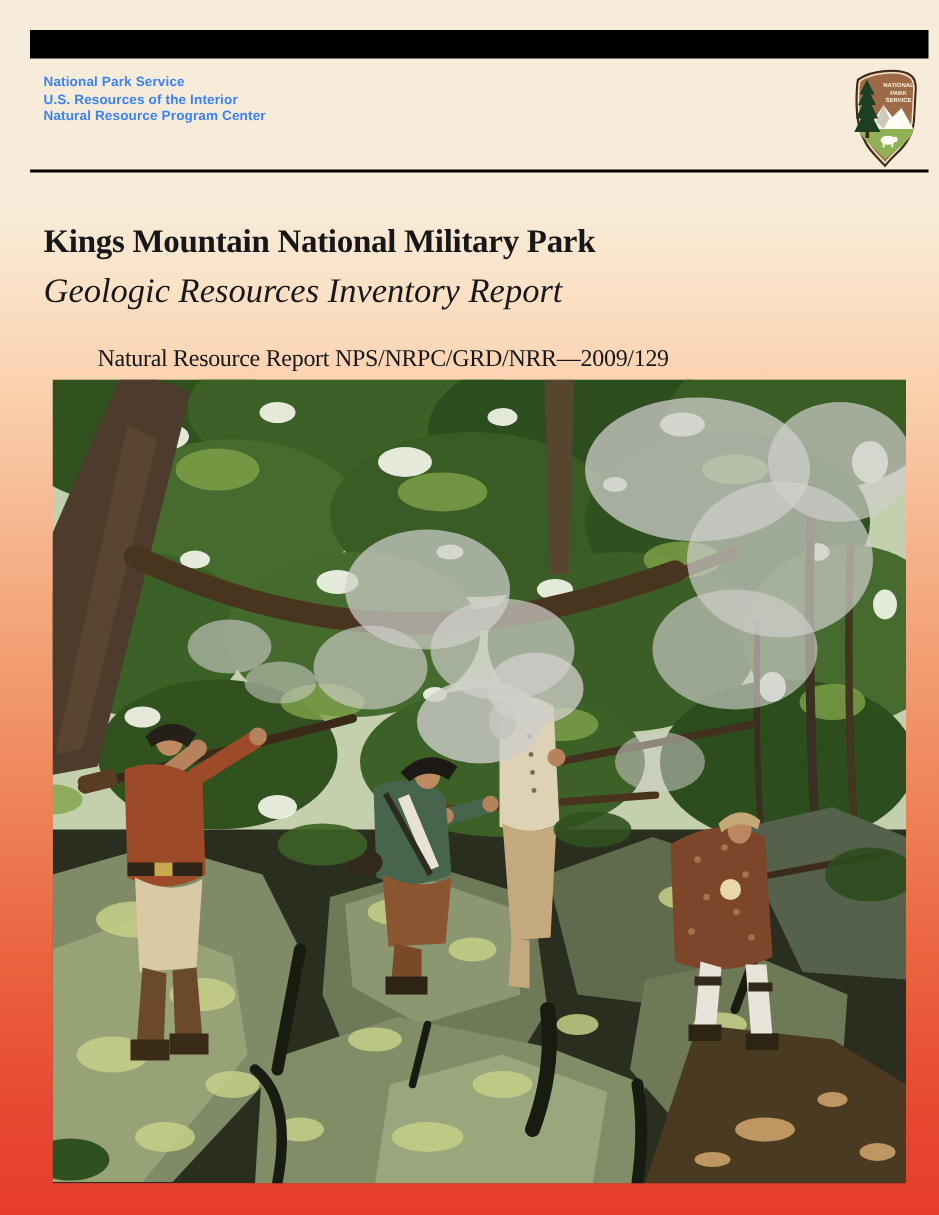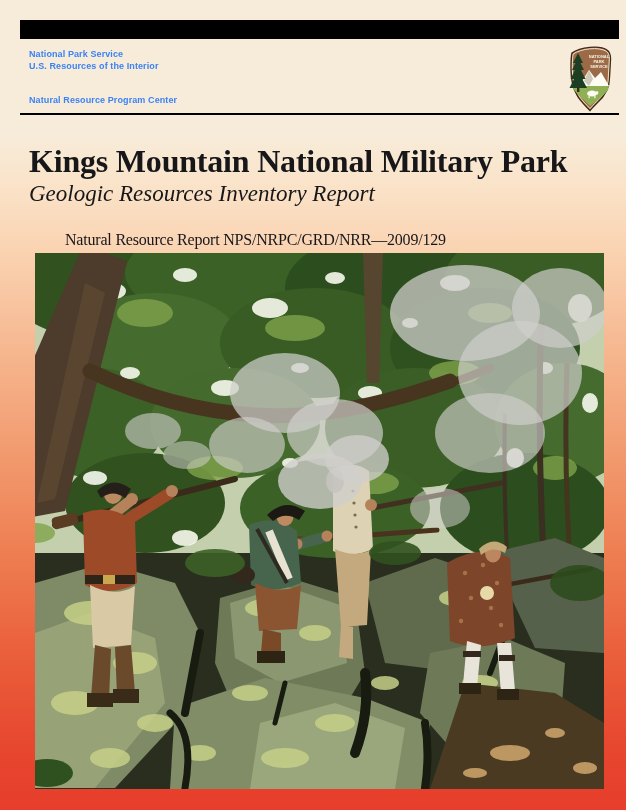--- a/index.html
+++ b/index.html
@@ -7,25 +7,25 @@
     width:626px;height:810px;position:relative;overflow:hidden;
     font-family:"Liberation Sans",sans-serif;
     background:linear-gradient(180deg,
       #f7ecd9 0px,#f7ecd9 135px,#fae3c9 185px,#fad2b0 255px,
       #f6b78f 350px,#f29b70 450px,#ee7f53 550px,#ea603c 650px,
       #e7462f 750px,#e63e2b 810px);
   }
   .top-bar{position:absolute;left:20px;top:20px;width:599px;height:19px;background:#000;}
   .header-block{position:absolute;left:29px;top:48px;color:#3b82f6;}
   .agency{font-size:9px;font-weight:bold;line-height:12px;letter-spacing:.1px;}
-  .program{font-size:9px;font-weight:bold;margin-top:23px;letter-spacing:.1px;}
+  .program{font-size:9px;font-weight:bold;letter-spacing:.1px;}
   .header-rule{position:absolute;left:20px;top:113px;width:599px;height:2px;background:#000;}
   .logo-wrap{position:absolute;left:568px;top:45px;width:44px;height:67px;}
   .title-block{position:absolute;left:29px;top:145px;color:#17171a;font-family:"Liberation Serif",serif;}
-  .main-title{font-size:32px;font-weight:bold;letter-spacing:-0.2px;line-height:32px;font-family:Liberation Serif, serif;}
+  .main-title{font-size:22px;font-weight:bold;letter-spacing:-0.2px;line-height:32px;font-family:Liberation Serif, serif;}
   .sub-title{font-size:23px;font-style:italic;font-weight:normal;line-height:30px;margin-top:2px;}
   .report-no{font-size:16px;margin-top:22px;letter-spacing:-0.2px;margin-left:36px;}
   .photo{position:absolute;left:35px;top:253px;width:569px;height:536px;overflow:hidden;}
   .photo svg{display:block;}
 </style>
 </head>
 <body>
 
 <div class="top-bar"></div>
 

